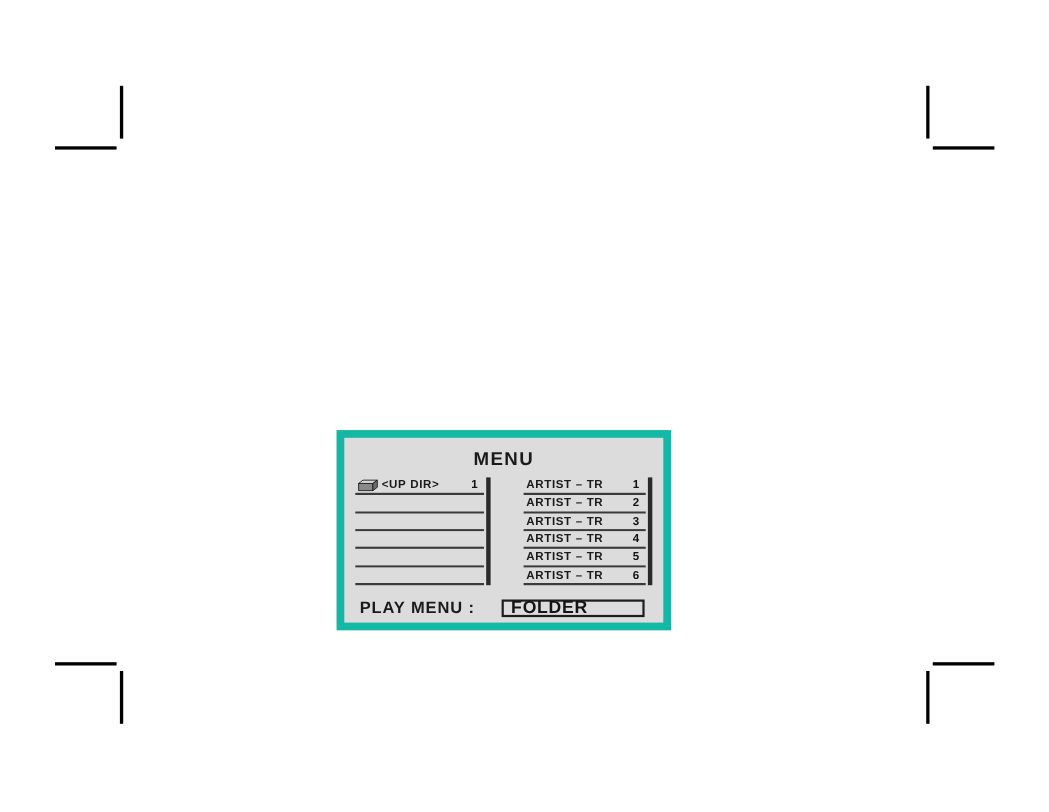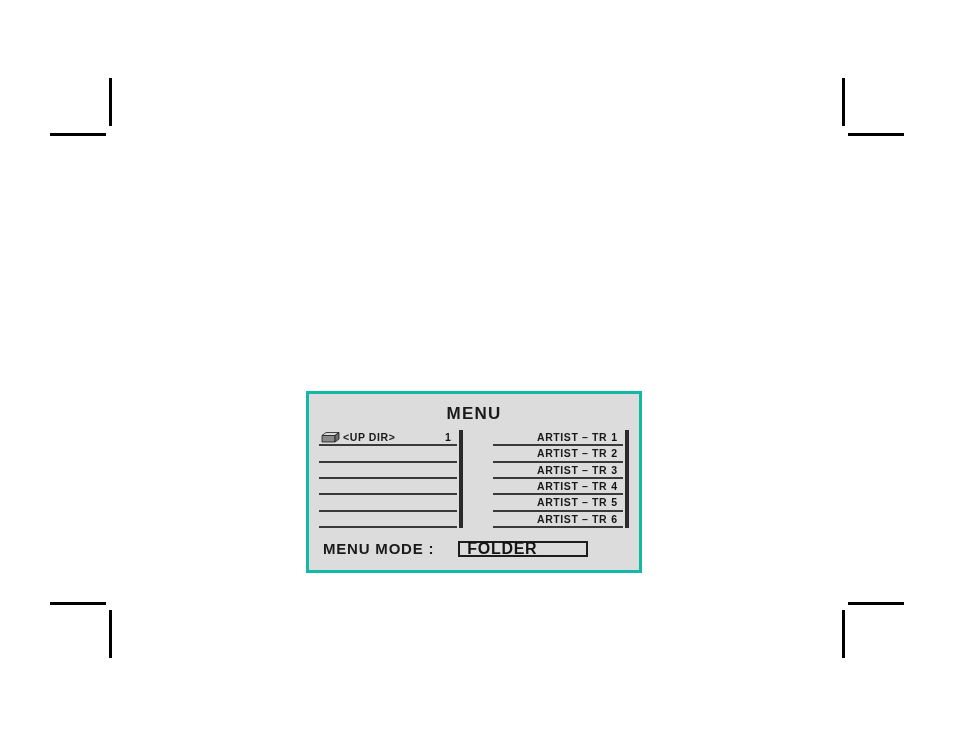--- a/index.html
+++ b/index.html
@@ -36,24 +36,24 @@
   .cm-bl-v { left: 109px; top: 610px; height: 48px; }
   
   .cm-br-h { left: 848px; top: 602px; width: 56px; }
   .cm-br-v { left: 842px; top: 610px; height: 48px; }
 
   
   #osd-panel {
     position: absolute;
     left: 306px;
     top: 391px;
-    width: 336px;
+    width: 304px;
     height: 182px;
     background: #dcdcdc;
-    border: 3px solid #14b8a6;
+    border: 7px solid #14b8a6;
     box-sizing: border-box;
   }
 
   #menu-title {
     text-align: center;
     font-size: 17px;
     font-weight: bold;
     letter-spacing: 1.2px;
     color: #1a1a1a;
     margin-top: 10px;
@@ -118,21 +118,21 @@
   }
   .row-num {
     font-size: 10.5px;
     font-weight: bold;
     color: #111111;
     padding-left: 4px;
   }
   .row-empty .row-label,
   .row-empty .row-num { visibility: hidden; }
 
-  #track-list .row-label { text-align: right; }
+  #track-list .row-label { text-align: left; }
 
   
   .folder-icon {
     width: 19px;
     height: 14px;
     margin-right: 3px;
     flex: 0 0 auto;
     display: block;
   }
 
@@ -253,19 +253,19 @@
           <span class="row-num">6</span>
         </div>
 
       </div>
       <div class="list-rail"></div>
     </div>
 
   </div>
 
   <div id="play-mode-row">
-    <span id="play-mode-label">MENU MODE :</span>
+    <span id="play-mode-label">PLAY MENU :</span>
     <div id="play-mode-value-box">
       <span id="play-mode-value">FOLDER</span>
     </div>
   </div>
 
 </div>
 
 </body></html>

